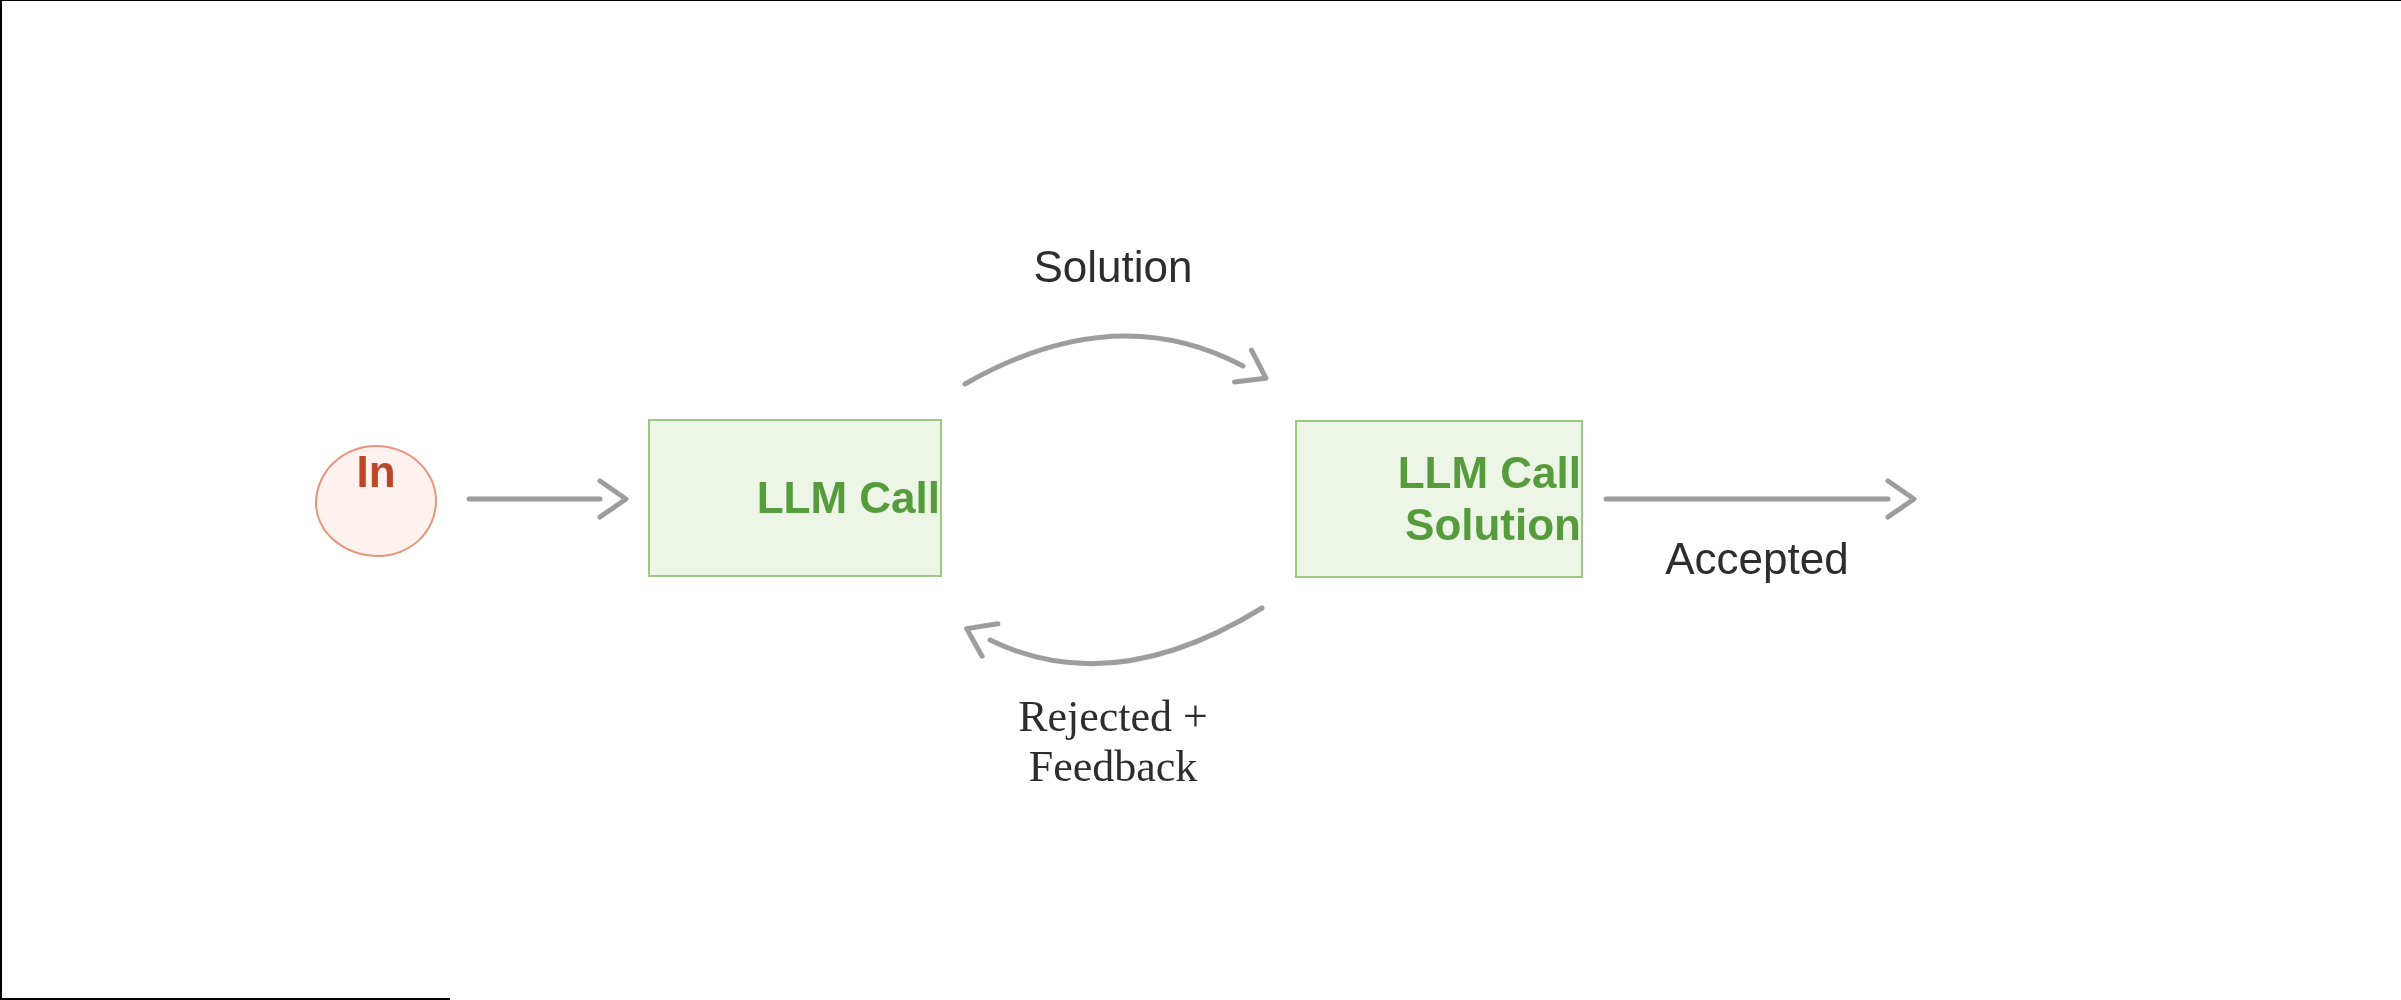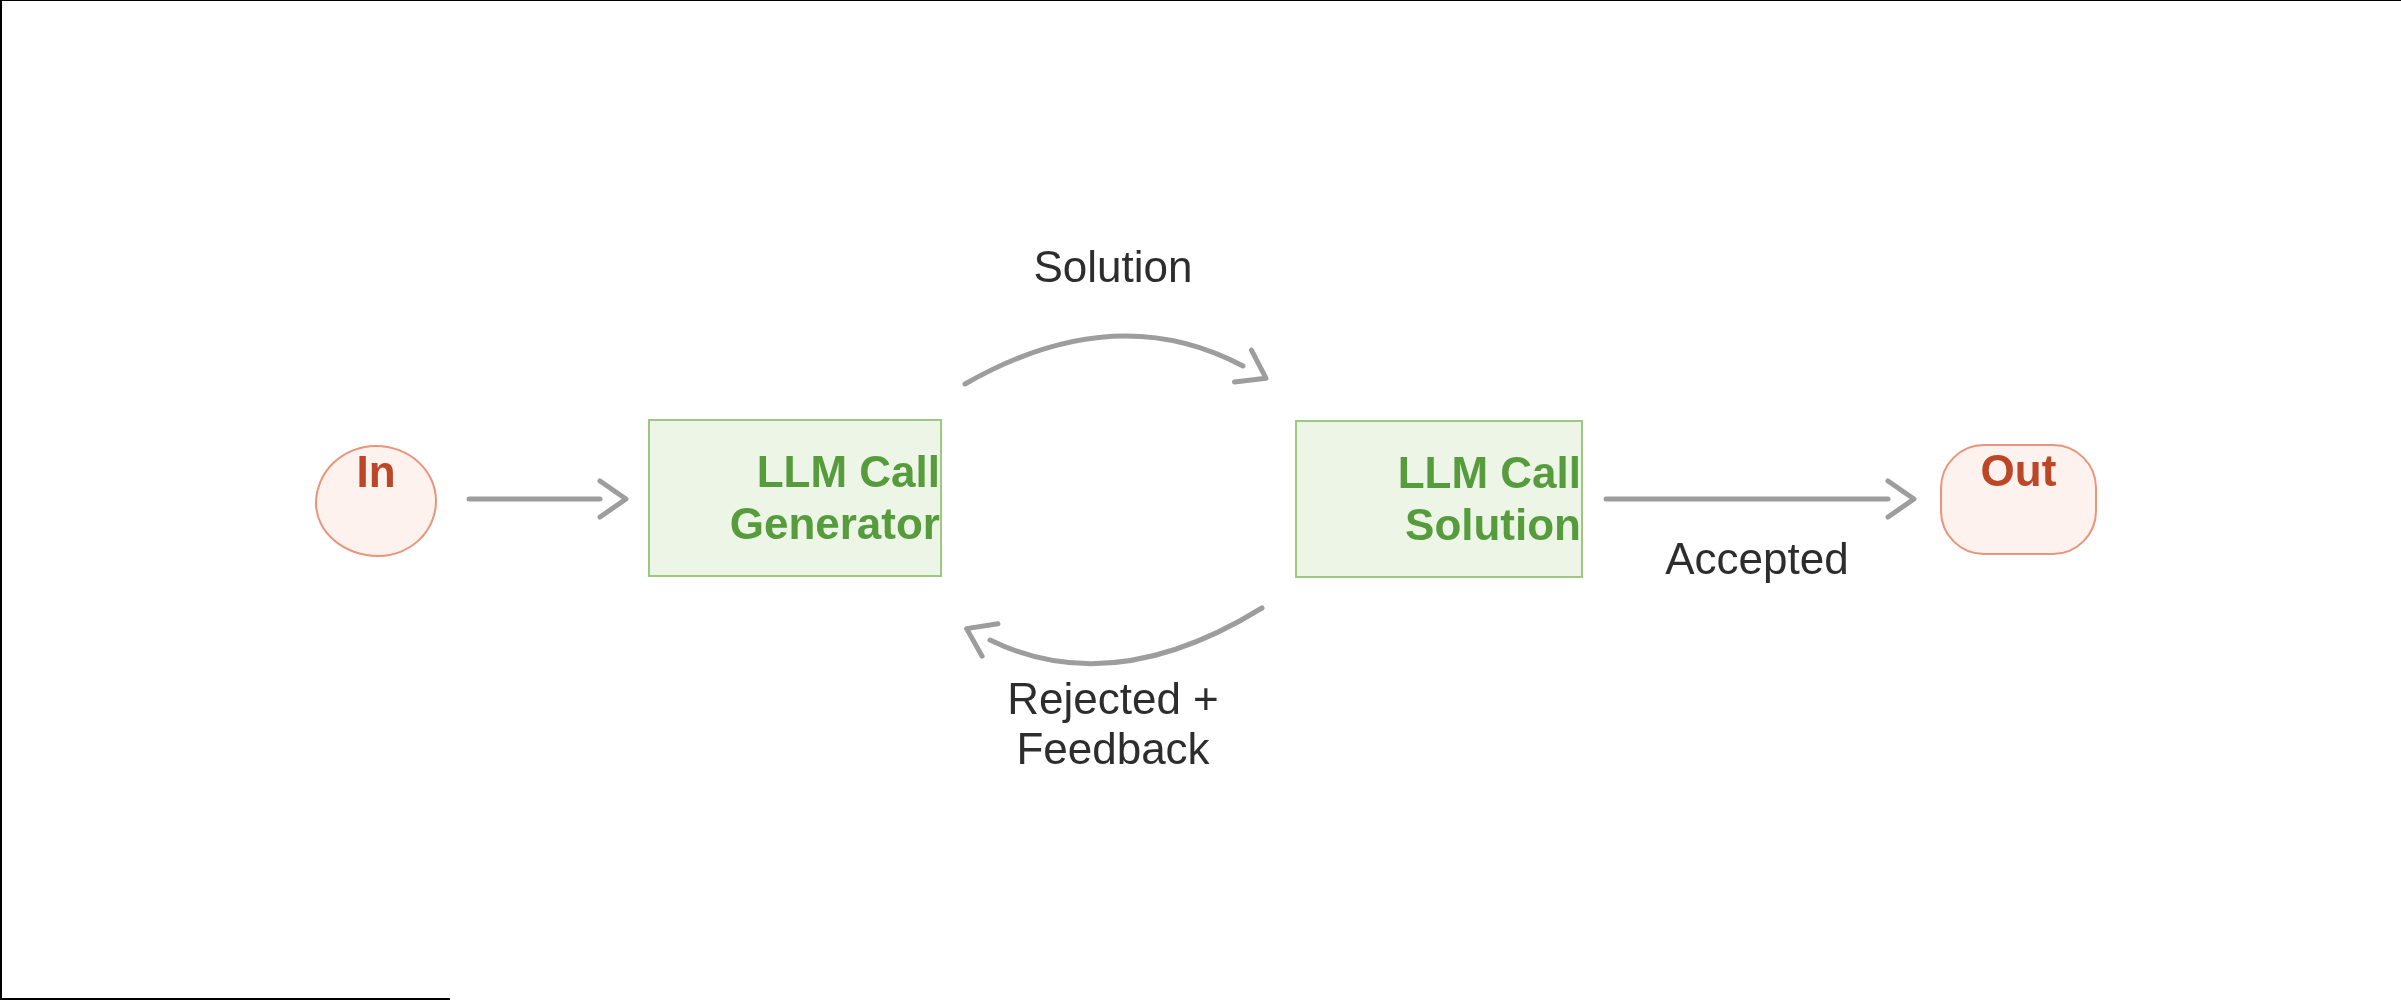--- a/index.html
+++ b/index.html
@@ -69,21 +69,21 @@
   .edge-label {
     position: absolute;
     color: var(--label-dark);
     font-size: 44px;
     line-height: 50px;
     text-align: center;
     white-space: nowrap;
   }
   .label-solution { left: 913px;  top: 242px; width: 400px; }
   .label-accepted { left: 1557px; top: 534px; width: 400px; }
-  .label-rejected { left: 913px;  top: 674px; width: 400px; }
+  .label-rejected { left: 913px;  top: 692px; width: 400px; font-family: Liberation Serif, serif; }
 </style>
 </head>
 <body>
 
 <div class="canvas">
 
   <div class="edge-top"></div>
   <div class="edge-left"></div>
   <div class="edge-bottom"></div>
 
@@ -98,31 +98,27 @@
     <path class="arrow" d="M 1606 499 H 1888" marker-end="url(#arrowhead)"></path>
     <path class="arrow" d="M 1262 608 Q 1113 700 990 640" marker-end="url(#arrowhead)"></path>
   </svg>
 
   <div class="node node-in">
     <span>In</span>
   </div>
 
   <div class="llm-box box-generator">
     <span>LLM Call</span>
-    <span>Generator</span>
   </div>
 
   <div class="llm-box box-evaluator">
     <span>LLM Call</span>
     <span>Solution</span>
   </div>
 
-  <div class="node node-out">
-    <span>Out</span>
-  </div>
 
   <div class="edge-label label-accepted">
     <span>Accepted</span>
   </div>
 
   <div class="edge-label label-solution">
     <span>Solution</span>
   </div>
 
   <div class="edge-label label-rejected">

